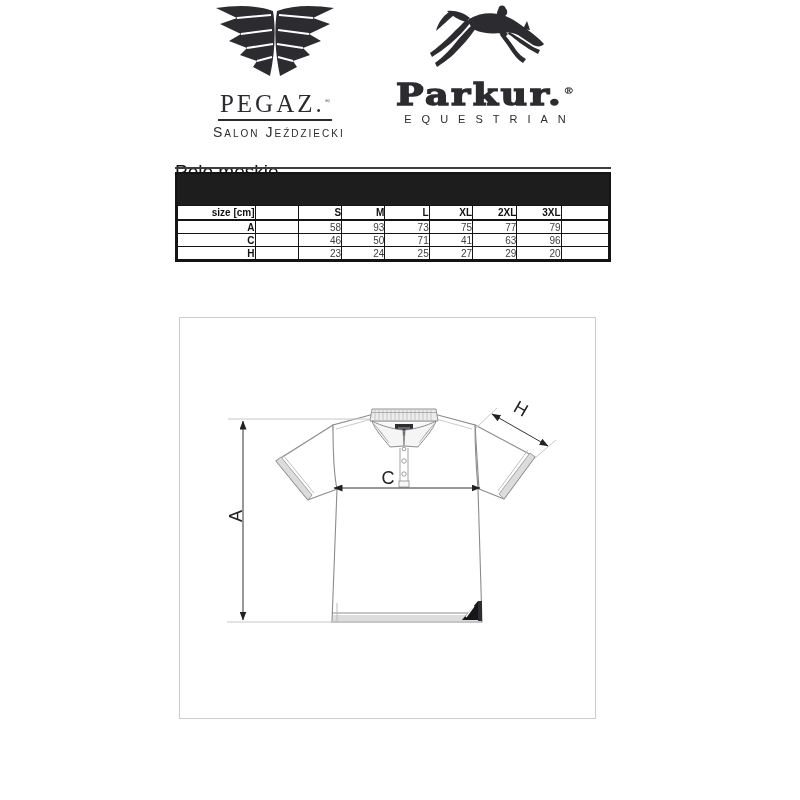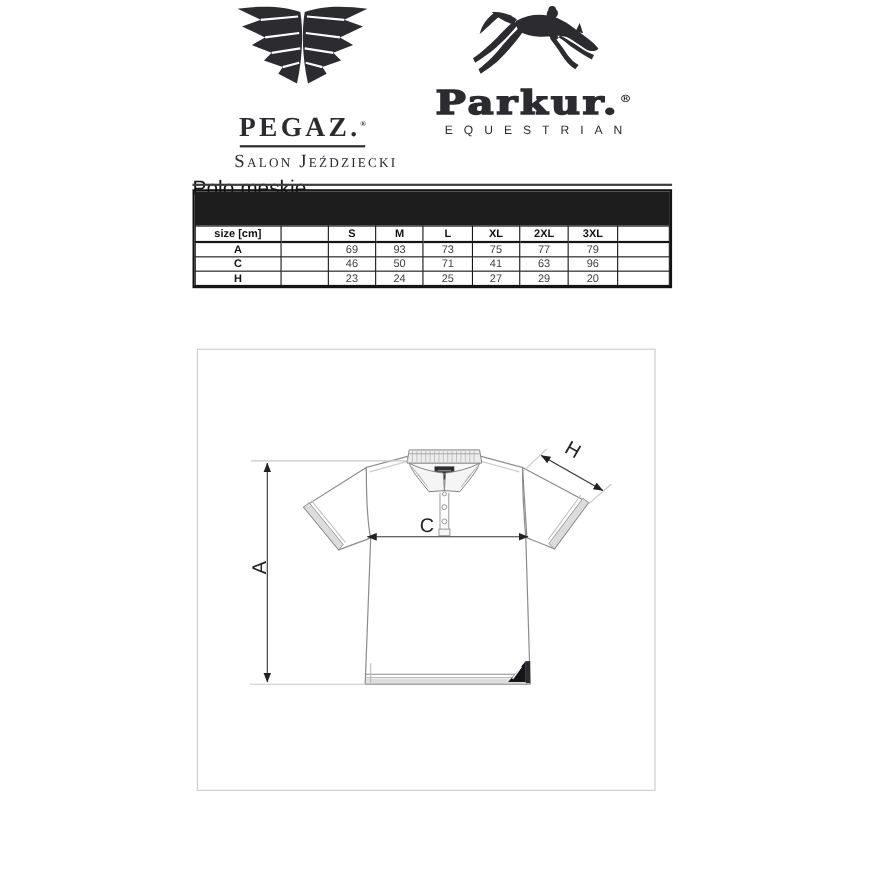--- a/index.html
+++ b/index.html
@@ -5,27 +5,27 @@
   html,body{margin:0;padding:0;}
   body{
     width:800px;height:800px;position:relative;background:#ffffff;
     font-family:"Liberation Sans",sans-serif;color:#1a1a1a;overflow:hidden;
   }
   
   .logo{position:absolute;text-align:center;color:#2b2b30;}
   #pegaz-logo{left:213px;top:3px;width:124px;}
   #pegaz-logo .brand-name{
     font-family:"Liberation Serif",serif;font-size:25px;letter-spacing:3px;
-    line-height:1;margin-top:20px;white-space:nowrap;font-weight:bold;
+    line-height:1;margin-top:8px;white-space:nowrap;
   }
   #pegaz-logo .brand-name sup{font-size:7px;letter-spacing:0;}
   #pegaz-logo .divider{height:2px;background:#2b2b30;margin:3px 5px 3px 5px;}
   #pegaz-logo .brand-sub{
-    font-family:Liberation Serif, serif;font-variant:small-caps;
-    font-size:17px;letter-spacing:2px;white-space:nowrap;
+    font-family:Liberation Sans, sans-serif;font-variant:small-caps;
+    font-size:14px;letter-spacing:2px;white-space:nowrap;
   }
   #parkur-logo{left:393px;top:4px;width:184px;}
   #parkur-logo .horse-wrap{height:78px;}
   #parkur-logo .brand-name{
     font-family:"DejaVu Serif",serif;font-weight:bold;font-size:30px;
     line-height:0.85;letter-spacing:2px;white-space:nowrap;
     display:inline-block;transform:scaleX(1.22);transform-origin:center;
     -webkit-text-stroke:1.4px #2b2b30;
   }
   #parkur-logo .brand-name sup{font-size:9px;-webkit-text-stroke:0;letter-spacing:0;}
@@ -48,21 +48,21 @@
   #spec-header{
     height:12px;line-height:12px;font-size:9.5px;font-weight:bold;color:#111;
     padding-left:3px;border-bottom:2px solid #141414;
   }
   #black-band{height:31px;background:#1d1d1d;}
   table.sizes{
     border-collapse:collapse;table-layout:fixed;width:100%;
     font-size:10px;
   }
   table.sizes td{
-    border:1px solid #141414;height:12px;text-align:center;padding:0;color:#3d3d3d;
+    border:1px solid #141414;height:12px;text-align:right;padding:0;color:#3d3d3d;
     overflow:hidden;
   }
   table.sizes tr.hdr td{font-weight:bold;color:#111;border-bottom-width:2px;height:13px;}
   table.sizes td.lbl{font-weight:bold;color:#111;}
   
   #diagram-panel{
     position:absolute;left:179px;top:317px;width:417px;height:402px;
     border:1px solid #cccccc;box-sizing:border-box;background:#fff;
   }
   #shirt-svg{position:absolute;left:0;top:0;}
@@ -143,21 +143,21 @@
       <td>M</td>
       <td>L</td>
       <td>XL</td>
       <td>2XL</td>
       <td>3XL</td>
       <td></td>
     </tr>
     <tr>
       <td class="lbl">A</td>
       <td></td>
-      <td>69</td>
+      <td>58</td>
       <td>93</td>
       <td>73</td>
       <td>75</td>
       <td>77</td>
       <td>79</td>
       <td></td>
     </tr>
     <tr>
       <td class="lbl">C</td>
       <td></td>

